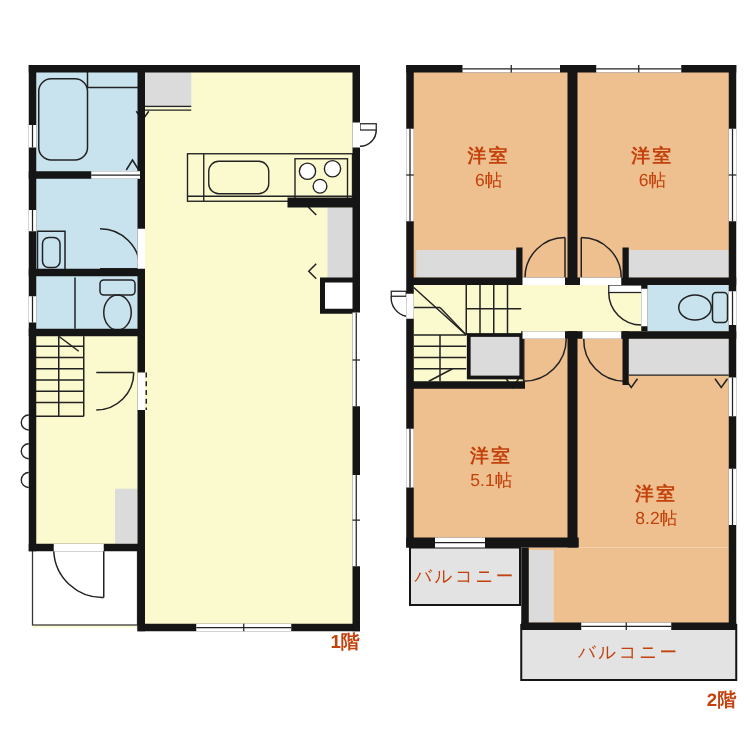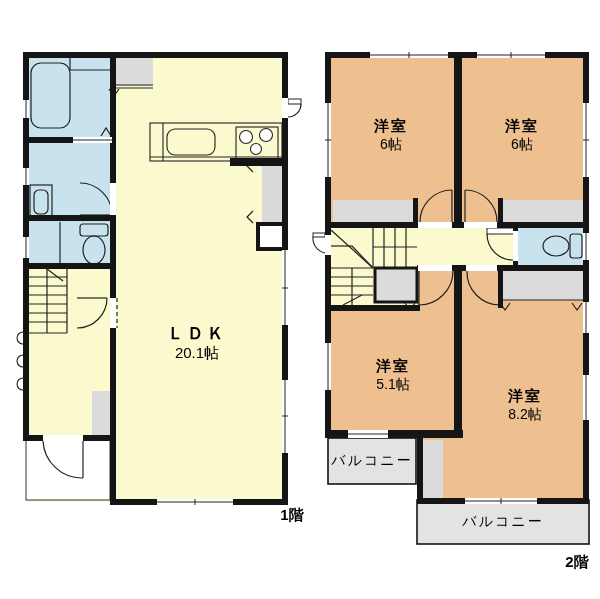--- a/index.html
+++ b/index.html
@@ -3,21 +3,21 @@
 <meta charset="utf-8">
 <style>
   html,body{margin:0;padding:0;background:#ffffff;}
   .stage{
     position:relative;width:600px;height:599px;background:#ffffff;overflow:hidden;
     font-family:"Liberation Sans","DejaVu Sans",sans-serif;color:#1a1a1a;
   }
   .stage svg{position:absolute;left:0;top:0;}
   .lbl{
     position:absolute;transform:translate(-50%,-50%);
-    text-align:center;white-space:nowrap;line-height:1.25;color:#000000;
+    text-align:center;white-space:nowrap;line-height:1.25;color:#c2410c;
   }
   .lbl .l1{font-size:15px;font-weight:bold;letter-spacing:2px;}
   .lbl .l2{font-size:14px;font-weight:normal;}
   .ldk .l1{font-size:17px;letter-spacing:3px;}
   .ldk .l2{font-size:15px;}
   .balc{font-size:14px;font-weight:normal;letter-spacing:2px;}
   .floor-tag{font-size:15px;font-weight:bold;}
 </style>
 </head>
 <body>
@@ -260,39 +260,35 @@
       <rect x="513" y="231" width="5" height="30" fill="#fff"></rect>
       <rect x="348" y="430" width="40" height="8" fill="#fff"></rect>
           <line x1="348" y1="434" x2="388" y2="434" stroke="#222" stroke-width="1"></line>
       <rect x="465" y="498" width="72" height="6" fill="#fff"></rect>
           <line x1="465" y1="501" x2="537" y2="501" stroke="#222" stroke-width="1"></line>
           <line x1="501" y1="498" x2="501" y2="504" stroke="#222" stroke-width="1"></line>
     </g>
   </g>
 </svg>
 
-<div class="lbl ldk" style="left:197px;top:343px;">
-  <div class="l1">ＬＤＫ</div>
-  <div class="l2">20.1帖</div>
-</div>
-<div class="lbl floor-tag" style="left:292px;top:515px;">1階</div>
+<div class="lbl floor-tag" style="left:276px;top:515px;">1階</div>
 
 <div class="lbl" style="left:391px;top:135px;">
   <div class="l1">洋室</div>
   <div class="l2">6帖</div>
 </div>
 <div class="lbl" style="left:522px;top:135px;">
   <div class="l1">洋室</div>
   <div class="l2">6帖</div>
 </div>
 <div class="lbl" style="left:393px;top:375px;">
   <div class="l1">洋室</div>
   <div class="l2">5.1帖</div>
 </div>
 <div class="lbl" style="left:525px;top:405px;">
   <div class="l1">洋室</div>
   <div class="l2">8.2帖</div>
 </div>
 <div class="lbl balc" style="left:372px;top:461px;">バルコニー</div>
 <div class="lbl balc" style="left:503px;top:522px;">バルコニー</div>
-<div class="lbl floor-tag" style="left:577px;top:562px;">2階</div>
+<div class="lbl floor-tag" style="left:577px;top:562px;font-family:Liberation Mono, monospace;">2階</div>
 
 </div>
 
 </body></html>

